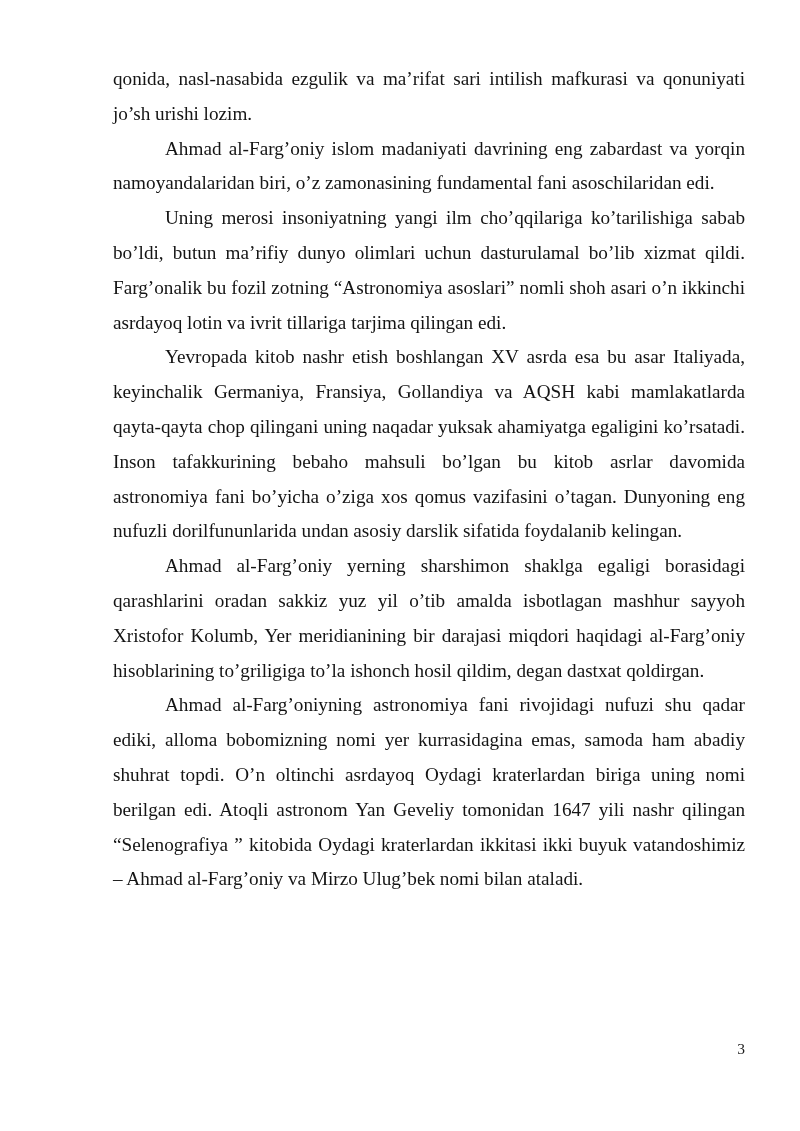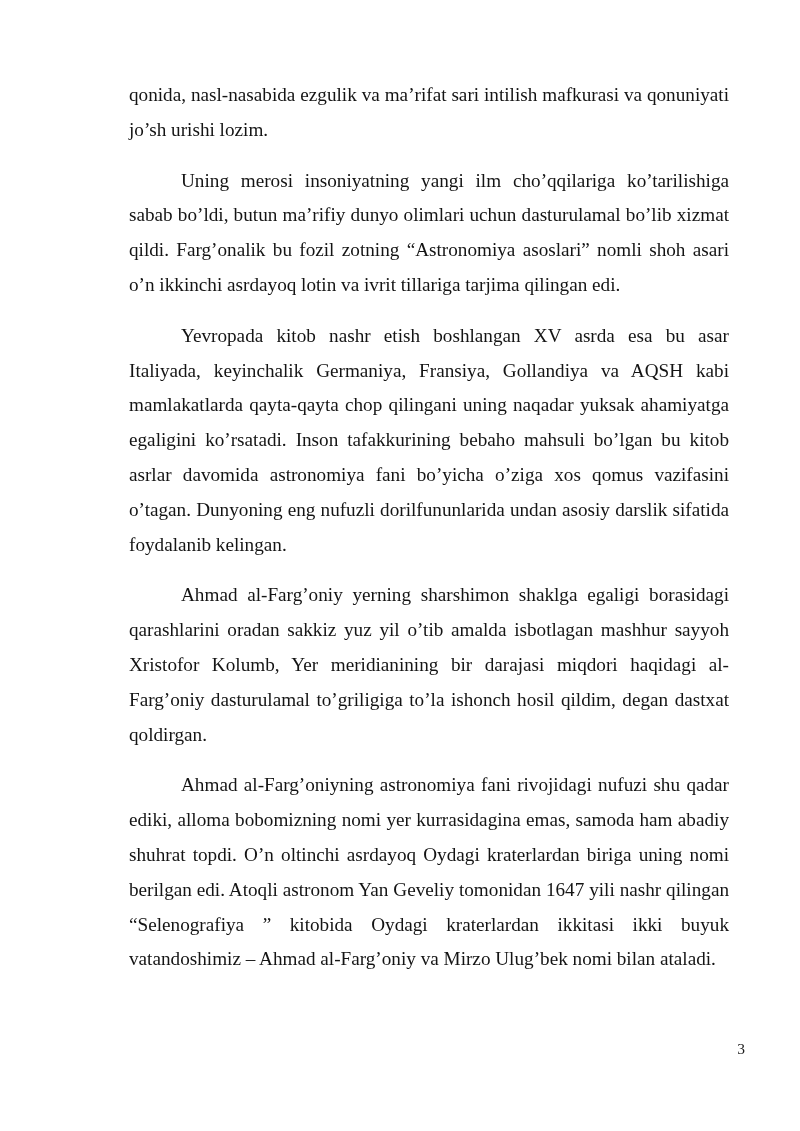--- a/index.html
+++ b/index.html
@@ -16,21 +16,21 @@
     overflow: hidden;
     box-sizing: border-box;
   }
   .text-column {
     position: absolute;
     left: 113px;
     top: 62px;
     width: 632px;
   }
   .para {
-    margin: 16px;
+    margin: 0;
     font-family: "Liberation Serif", "DejaVu Serif", serif;
     font-size: 19.2px;
     line-height: 34.8px;
     color: #141414;
     text-align: justify;
     text-justify: inter-word;
     text-indent: 0;
     -webkit-font-smoothing: antialiased;
   }
   .para.indent {
@@ -51,26 +51,27 @@
 </head>
 <body>
 
 <div class="page">
 
   <div class="text-column">
 
     <p class="para">qonida, nasl-nasabida ezgulik va ma’rifat  sari intilish mafkurasi va qonuniyati jo’sh urishi lozim.</p>
 
 
+    <p class="para indent">Ahmad al-Farg’oniy islom madaniyati davrining eng zabardast va yorqin namoyandalaridan biri, o’z zamonasining fundamental fani asoschilaridan edi.</p>
 
     <p class="para indent">Uning merosi insoniyatning yangi ilm cho’qqilariga ko’tarilishiga sabab bo’ldi, butun ma’rifiy dunyo olimlari uchun dasturulamal bo’lib xizmat qildi. Farg’onalik bu fozil zotning “Astronomiya asoslari” nomli shoh asari o’n ikkinchi asrdayoq lotin va ivrit tillariga tarjima qilingan edi.</p>
 
     <p class="para indent">Yevropada kitob nashr etish boshlangan XV asrda esa bu asar Italiyada, keyinchalik Germaniya, Fransiya, Gollandiya va AQSH kabi mamlakatlarda qayta-qayta chop qilingani uning naqadar yuksak ahamiyatga egaligini ko’rsatadi. Inson tafakkurining bebaho mahsuli bo’lgan bu kitob asrlar davomida astronomiya fani bo’yicha o’ziga xos qomus vazifasini o’tagan. Dunyoning eng nufuzli dorilfununlarida undan asosiy darslik sifatida foydalanib kelingan.</p>
 
-    <p class="para indent">Ahmad al-Farg’oniy yerning sharshimon shaklga egaligi borasidagi qarashlarini oradan sakkiz yuz yil o’tib amalda isbotlagan mashhur sayyoh Xristofor Kolumb, Yer meridianining bir darajasi miqdori haqidagi al-Farg’oniy dasturulamal to’griligiga to’la ishonch hosil qildim, degan dastxat qoldirgan.</p>
+    <p class="para indent">Ahmad al-Farg’oniy yerning sharshimon shaklga egaligi borasidagi qarashlarini oradan sakkiz yuz yil o’tib amalda isbotlagan mashhur sayyoh Xristofor Kolumb, Yer meridianining bir darajasi miqdori haqidagi al-Farg’oniy hisoblarining to’griligiga to’la ishonch hosil qildim, degan dastxat qoldirgan.</p>
 
 
     <p class="para indent">Ahmad al-Farg’oniyning astronomiya fani rivojidagi nufuzi shu qadar ediki, alloma bobomizning nomi yer kurrasidagina emas, samoda ham abadiy shuhrat topdi. O’n oltinchi asrdayoq Oydagi kraterlardan biriga uning nomi berilgan edi. Atoqli astronom Yan Geveliy tomonidan 1647 yili nashr qilingan “Selenografiya ” kitobida Oydagi kraterlardan ikkitasi ikki buyuk vatandoshimiz – Ahmad al-Farg’oniy va Mirzo Ulug’bek nomi bilan ataladi.</p>
 
   </div>
 
   <div class="page-number">3</div>
 
 </div>
 

